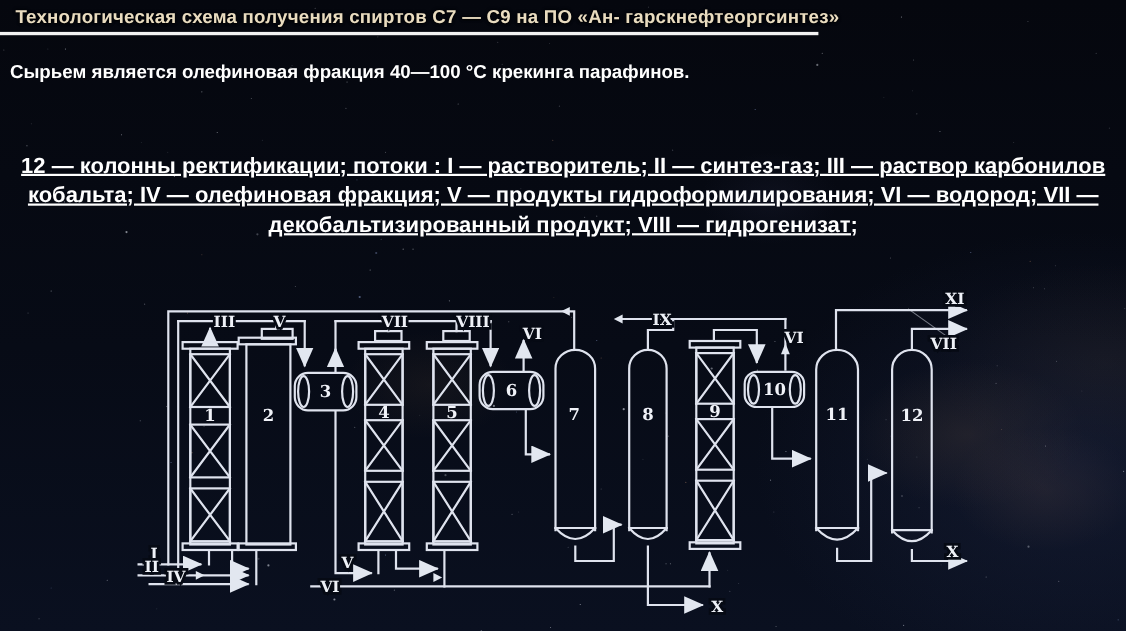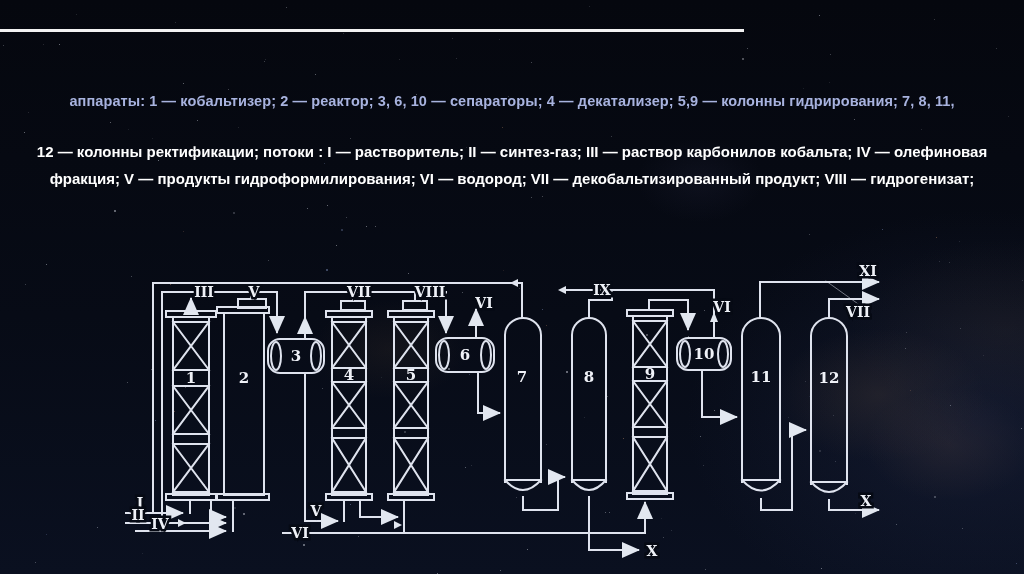--- a/index.html
+++ b/index.html
@@ -18,21 +18,21 @@
   #stars{position:absolute;inset:0;}
   #stars i{position:absolute;border-radius:50%;background:#e8ecf6;display:block;}
   .title{position:absolute;left:14px;top:6px;font-size:17px;font-weight:bold;
      color:#e9dcc0;letter-spacing:.2px;white-space:nowrap;
      text-shadow:0 1px 2px #000,0 0 3px rgba(0,0,0,.8);}
   .title-underline{position:absolute;left:0;top:29px;width:744px;height:3px;background:#f2f2f2;}
   .intro{position:absolute;left:9px;top:56px;font-size:17px;font-weight:bold;color:#ffffff;white-space:nowrap;}
   .apparatus{position:absolute;top:93px;left:0;width:1024px;text-align:center;
      font-size:14.5px;font-weight:bold;color:#a8b3df;letter-spacing:.1px;white-space:nowrap;}
   .legend-main{position:absolute;top:138px;left:50%;transform:translateX(-50%);
-     width:1014px;text-align:center;font-size:15px;line-height:27px;font-weight:bold;color:#ffffff;}
+     width:1014px;text-align:center;font-size:20px;line-height:27px;font-weight:bold;color:#ffffff;text-decoration:underline;}
   .legend-blue{position:absolute;top:233px;left:0;width:1024px;text-align:center;
      font-size:15px;font-weight:bold;color:#2e4ed6;white-space:nowrap;}
   svg{position:absolute;left:0;top:0;}
   .pipe,.vessel{stroke:#dfe3ee;stroke-width:2;fill:none;stroke-linecap:square;}
   .num{font-family:"DejaVu Serif","Liberation Serif",serif;font-weight:bold;font-size:15px;
        fill:#f0f2f8;text-anchor:middle;stroke:none;}
   .slab{font-family:"DejaVu Serif","Liberation Serif",serif;font-weight:bold;font-size:14px;
        fill:#eef1f7;text-anchor:middle;paint-order:stroke;stroke:#060a14;stroke-width:5;}
   .ah{fill:#e2e7f0;stroke:none;}
 </style>
@@ -187,22 +187,23 @@
       <i style="left: 855px; top: 513px; height: 1px; width: 1px; opacity: 0.14;"></i>
       <i style="left: 233px; top: 212px; height: 2px; width: 2px; opacity: 0.26;"></i>
       <i style="left: 747px; top: 48px; height: 1px; width: 1px; opacity: 0.41;"></i>
       <i style="left: 921px; top: 129px; height: 1px; width: 1px; opacity: 0.19;"></i>
       <i style="left: 46px; top: 264px; height: 1px; width: 1px; opacity: 0.53;"></i>
       <i style="left: 128px; top: 129px; height: 1px; width: 1px; opacity: 0.13;"></i>
       <i style="left: 314px; top: 98px; height: 1px; width: 1px; opacity: 0.35;"></i>
       <i style="left: 76px; top: 14px; height: 1px; width: 1px; opacity: 0.17;"></i>
     </div>
 
+  <div class="title">Технологическая схема получения спиртов С7 — С9 на ПО «Ан- гарскнефтеоргсинтез»</div>
   <div class="title-underline"></div>
-  <div class="apparatus">аппараты: 1 — кобальтизер; 2 — реактор; 3, 6, 10 — сепараторы; 4 — декатализер; 5,9 — колонны гидрирования; 7, 8, 11,</div>
+  <div class="intro">Сырьем является олефиновая фракция 40—100 °С крекинга парафинов.</div>
   <div class="legend-main">12 — колонны ректификации; потоки : I — растворитель; II — синтез-газ; III — раствор карбонилов кобальта; IV — олефиновая фракция; V — продукты гидроформилирования; VI — водород; VII — декобальтизированный продукт; VIII — гидрогенизат;</div>
 
   <svg width="1024" height="574" viewBox="0 0 1024 574">
     <defs>
       <marker id="ah" markerWidth="10" markerHeight="9" refX="8" refY="4" orient="auto">
         <path d="M0,0 L9,4 L0,8 z" fill="#e2e7f0"></path>
       </marker>
     </defs>
 
     <g class="pipe">

